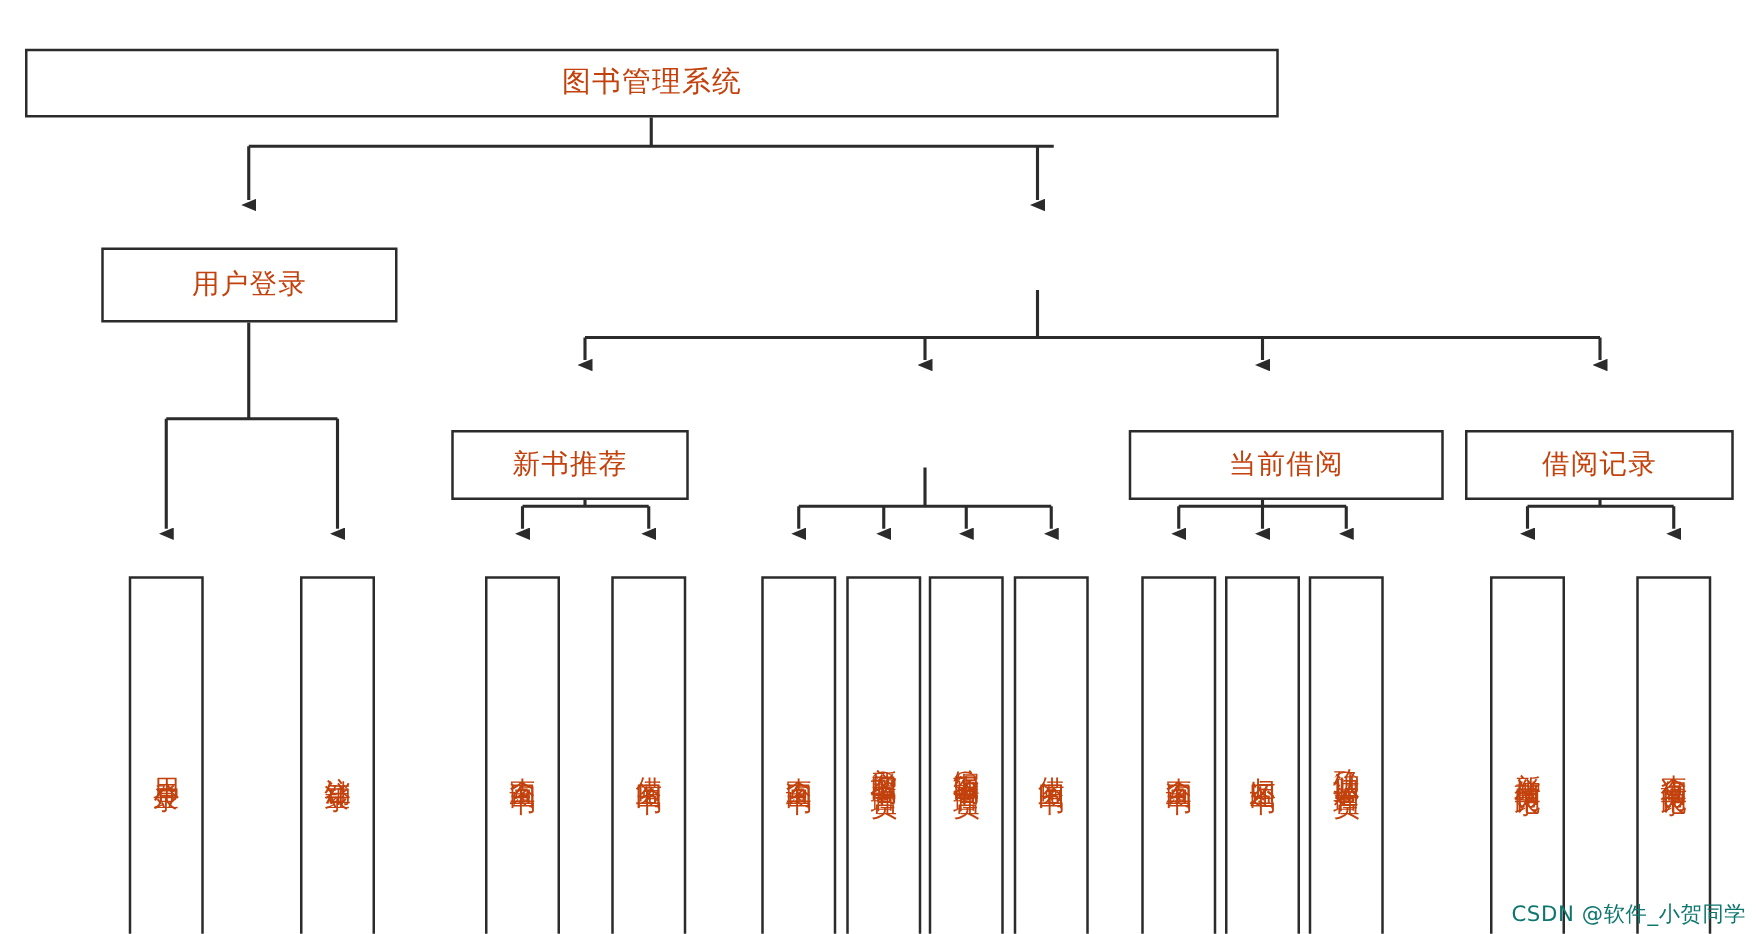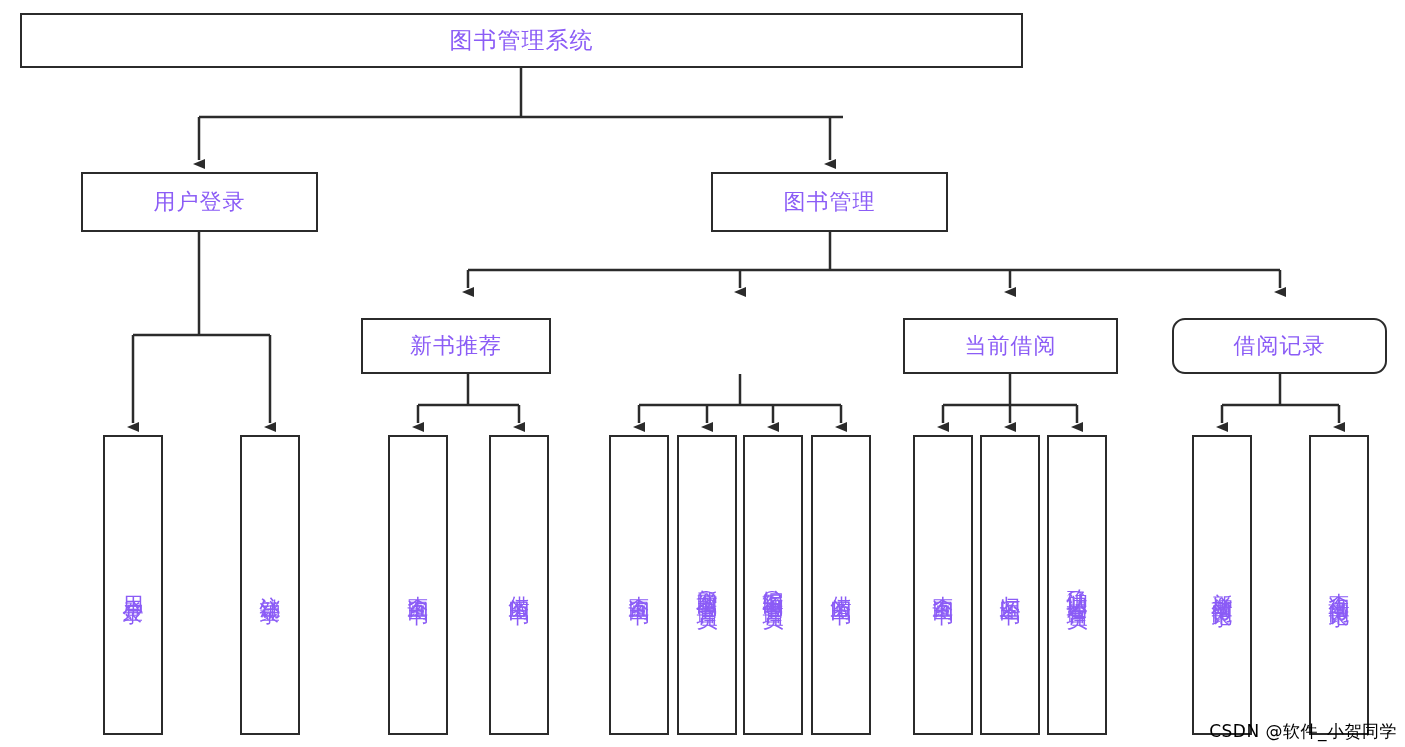--- a/index.html
+++ b/index.html
@@ -28,21 +28,22 @@
     pointer-events: none;
   }
   .node {
     position: absolute;
     box-sizing: border-box;
     background: #ffffff;
     border: 2px solid #2b2b2b;
     display: flex;
     align-items: center;
     justify-content: center;
-    color: #8b5cf6;
+    color: #c2410c;
+    margin-top: 26px;
   }
   .node.horiz {
     font-size: 22px;
     letter-spacing: 1px;
     line-height: 1.2;
     white-space: nowrap;
   }
   .node.root {
     font-size: 23px;
   }
@@ -61,21 +62,21 @@
     writing-mode: vertical-rl;
     text-orientation: upright;
     letter-spacing: 3px;
     display: block;
   }
   .watermark {
     position: absolute;
     right: 8px;
     bottom: 4px;
     font-size: 17px;
-    color: #000000;
+    color: #0f766e;
     white-space: nowrap;
     letter-spacing: 0.5px;
   }
 </style>
 </head>
 <body>
 
 <div id="canvas">
 
   <svg id="wires" viewBox="0 0 1405 747">
@@ -128,31 +129,28 @@
     </g>
   </svg>
 
   <div class="node horiz root" style="left:20px; top:13px; width:1003px; height:55px;">
     <span>图书管理系统</span>
   </div>
 
   <div class="node horiz" style="left:81px; top:172px; width:237px; height:60px;">
     <span>用户登录</span>
   </div>
-  <div class="node horiz" style="left:711px; top:172px; width:237px; height:60px;">
-    <span>图书管理</span>
-  </div>
 
   <div class="node horiz" style="left:361px; top:318px; width:190px; height:56px;">
     <span>新书推荐</span>
   </div>
-  <div class="node horiz" style="left:903px; top:318px; width:215px; height:56px;">
+  <div class="node horiz" style="left:903px; top:318px; width:252px; height:56px;">
     <span>当前借阅</span>
   </div>
-  <div class="node horiz" style="left:1172px; top:318px; width:215px; height:56px;border-radius:13px;">
+  <div class="node horiz" style="left:1172px; top:318px; width:215px; height:56px;">
     <span>借阅记录</span>
   </div>
 
   <div class="node leaf" style="left:103px; top:435px; width:60px; height:300px;">
     <span class="leaf-text">用户登录</span>
   </div>
   <div class="node leaf" style="left:240px; top:435px; width:60px; height:300px;">
     <span class="leaf-text">注销登录</span>
   </div>
 

